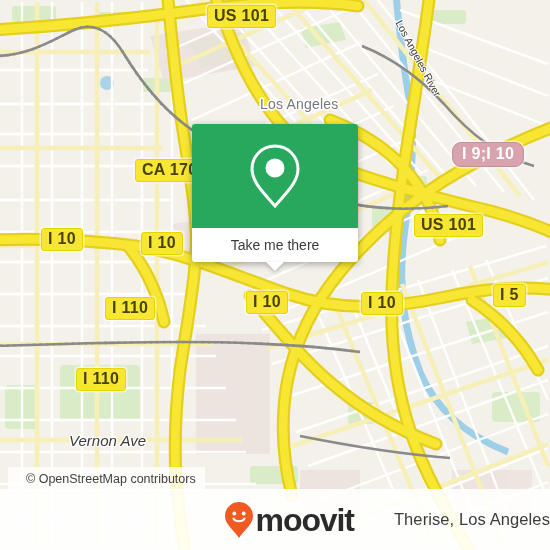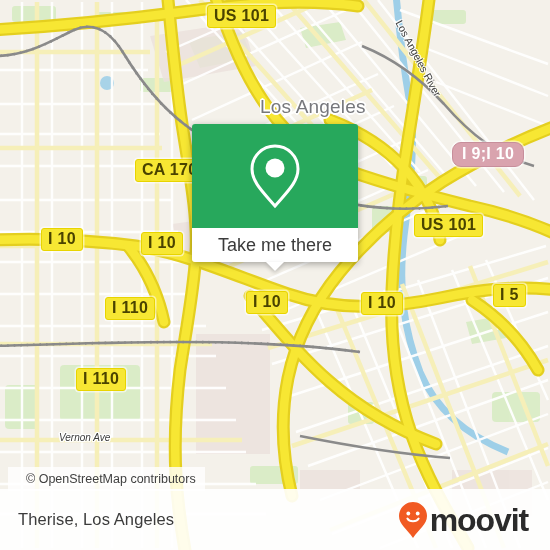--- a/index.html
+++ b/index.html
@@ -34,36 +34,37 @@
     border-color:#c78e9b;
     color:#ffffff;
     border-radius:9px;
     padding:3px 9px 3.5px 9px;
   }
 
   
   .place-label{
     position:absolute;
     color:#77787c;
-    font-size:19px;
+    font-size:14px;
     letter-spacing:.2px;
     white-space:nowrap;
     text-shadow:
       1.6px 0 #fff,-1.6px 0 #fff,0 1.6px #fff,0 -1.6px #fff,
       1.2px 1.2px #fff,-1.2px 1.2px #fff,1.2px -1.2px #fff,-1.2px -1.2px #fff;
   }
   .street-label{
     position:absolute;
     color:#3b3b3b;
-    font-size:10px;
+    font-size:15px;
     font-style:italic;
     white-space:nowrap;
     text-shadow:
       1.4px 0 #fff,-1.4px 0 #fff,0 1.4px #fff,0 -1.4px #fff,
       1px 1px #fff,-1px 1px #fff,1px -1px #fff,-1px -1px #fff;
+    margin-left: 10px;
   }
   .river-label{
     position:absolute;
     color:#3d3d3d;
     font-size:10.5px;
     white-space:nowrap;
     transform-origin:0 0;
     text-shadow:
       1.3px 0 #fff,-1.3px 0 #fff,0 1.3px #fff,0 -1.3px #fff;
   }
@@ -84,21 +85,21 @@
     border-radius:3px 3px 0 0;
     display:flex;align-items:center;justify-content:center;
   }
   #popup-btn{
     position:relative;
     background:#ffffff;
     height:34px;
     border-radius:0 0 3px 3px;
     display:flex;align-items:center;justify-content:center;
     color:#3b3b3b;
-    font-size:18px;
+    font-size:14px;
     cursor:pointer;
   }
   #popup-tail{
     position:absolute;
     left:50%;bottom:-9px;
     margin-left:-9px;
     width:0;height:0;
     border-left:9px solid transparent;
     border-right:9px solid transparent;
     border-top:9px solid #ffffff;
@@ -316,26 +317,26 @@
     </div>
     <div id="popup-btn">
       <span>Take me there</span>
       <div id="popup-tail"></div>
     </div>
   </div>
 
   <div id="attribution">© OpenStreetMap contributors</div>
 
   <div id="bottombar">
-    <div id="place-name">Therise, Los Angeles</div>
     <div id="brand">
       <svg width="30" height="38" viewBox="0 0 30 38">
         <path d="M15 1 C 7.3 1, 1 7.3, 1 15 C 1 23.5, 9 28, 15 37
                  C 21 28, 29 23.5, 29 15 C 29 7.3, 22.7 1, 15 1 Z" fill="#f15a22"></path>
         <circle cx="10.3" cy="12.5" r="1.9" fill="#ffffff"></circle>
         <circle cx="19.7" cy="12.5" r="1.9" fill="#ffffff"></circle>
         <path d="M9.4 17.6 C 11.4 21.2, 18.6 21.2, 20.6 17.6" fill="none" stroke="#ffffff" stroke-width="2" stroke-linecap="round"></path>
       </svg>
       <span id="brand-word">moovit</span>
     </div>
+    <div id="place-name">Therise, Los Angeles</div>
   </div>
 
 </div>
 
 </body></html>

